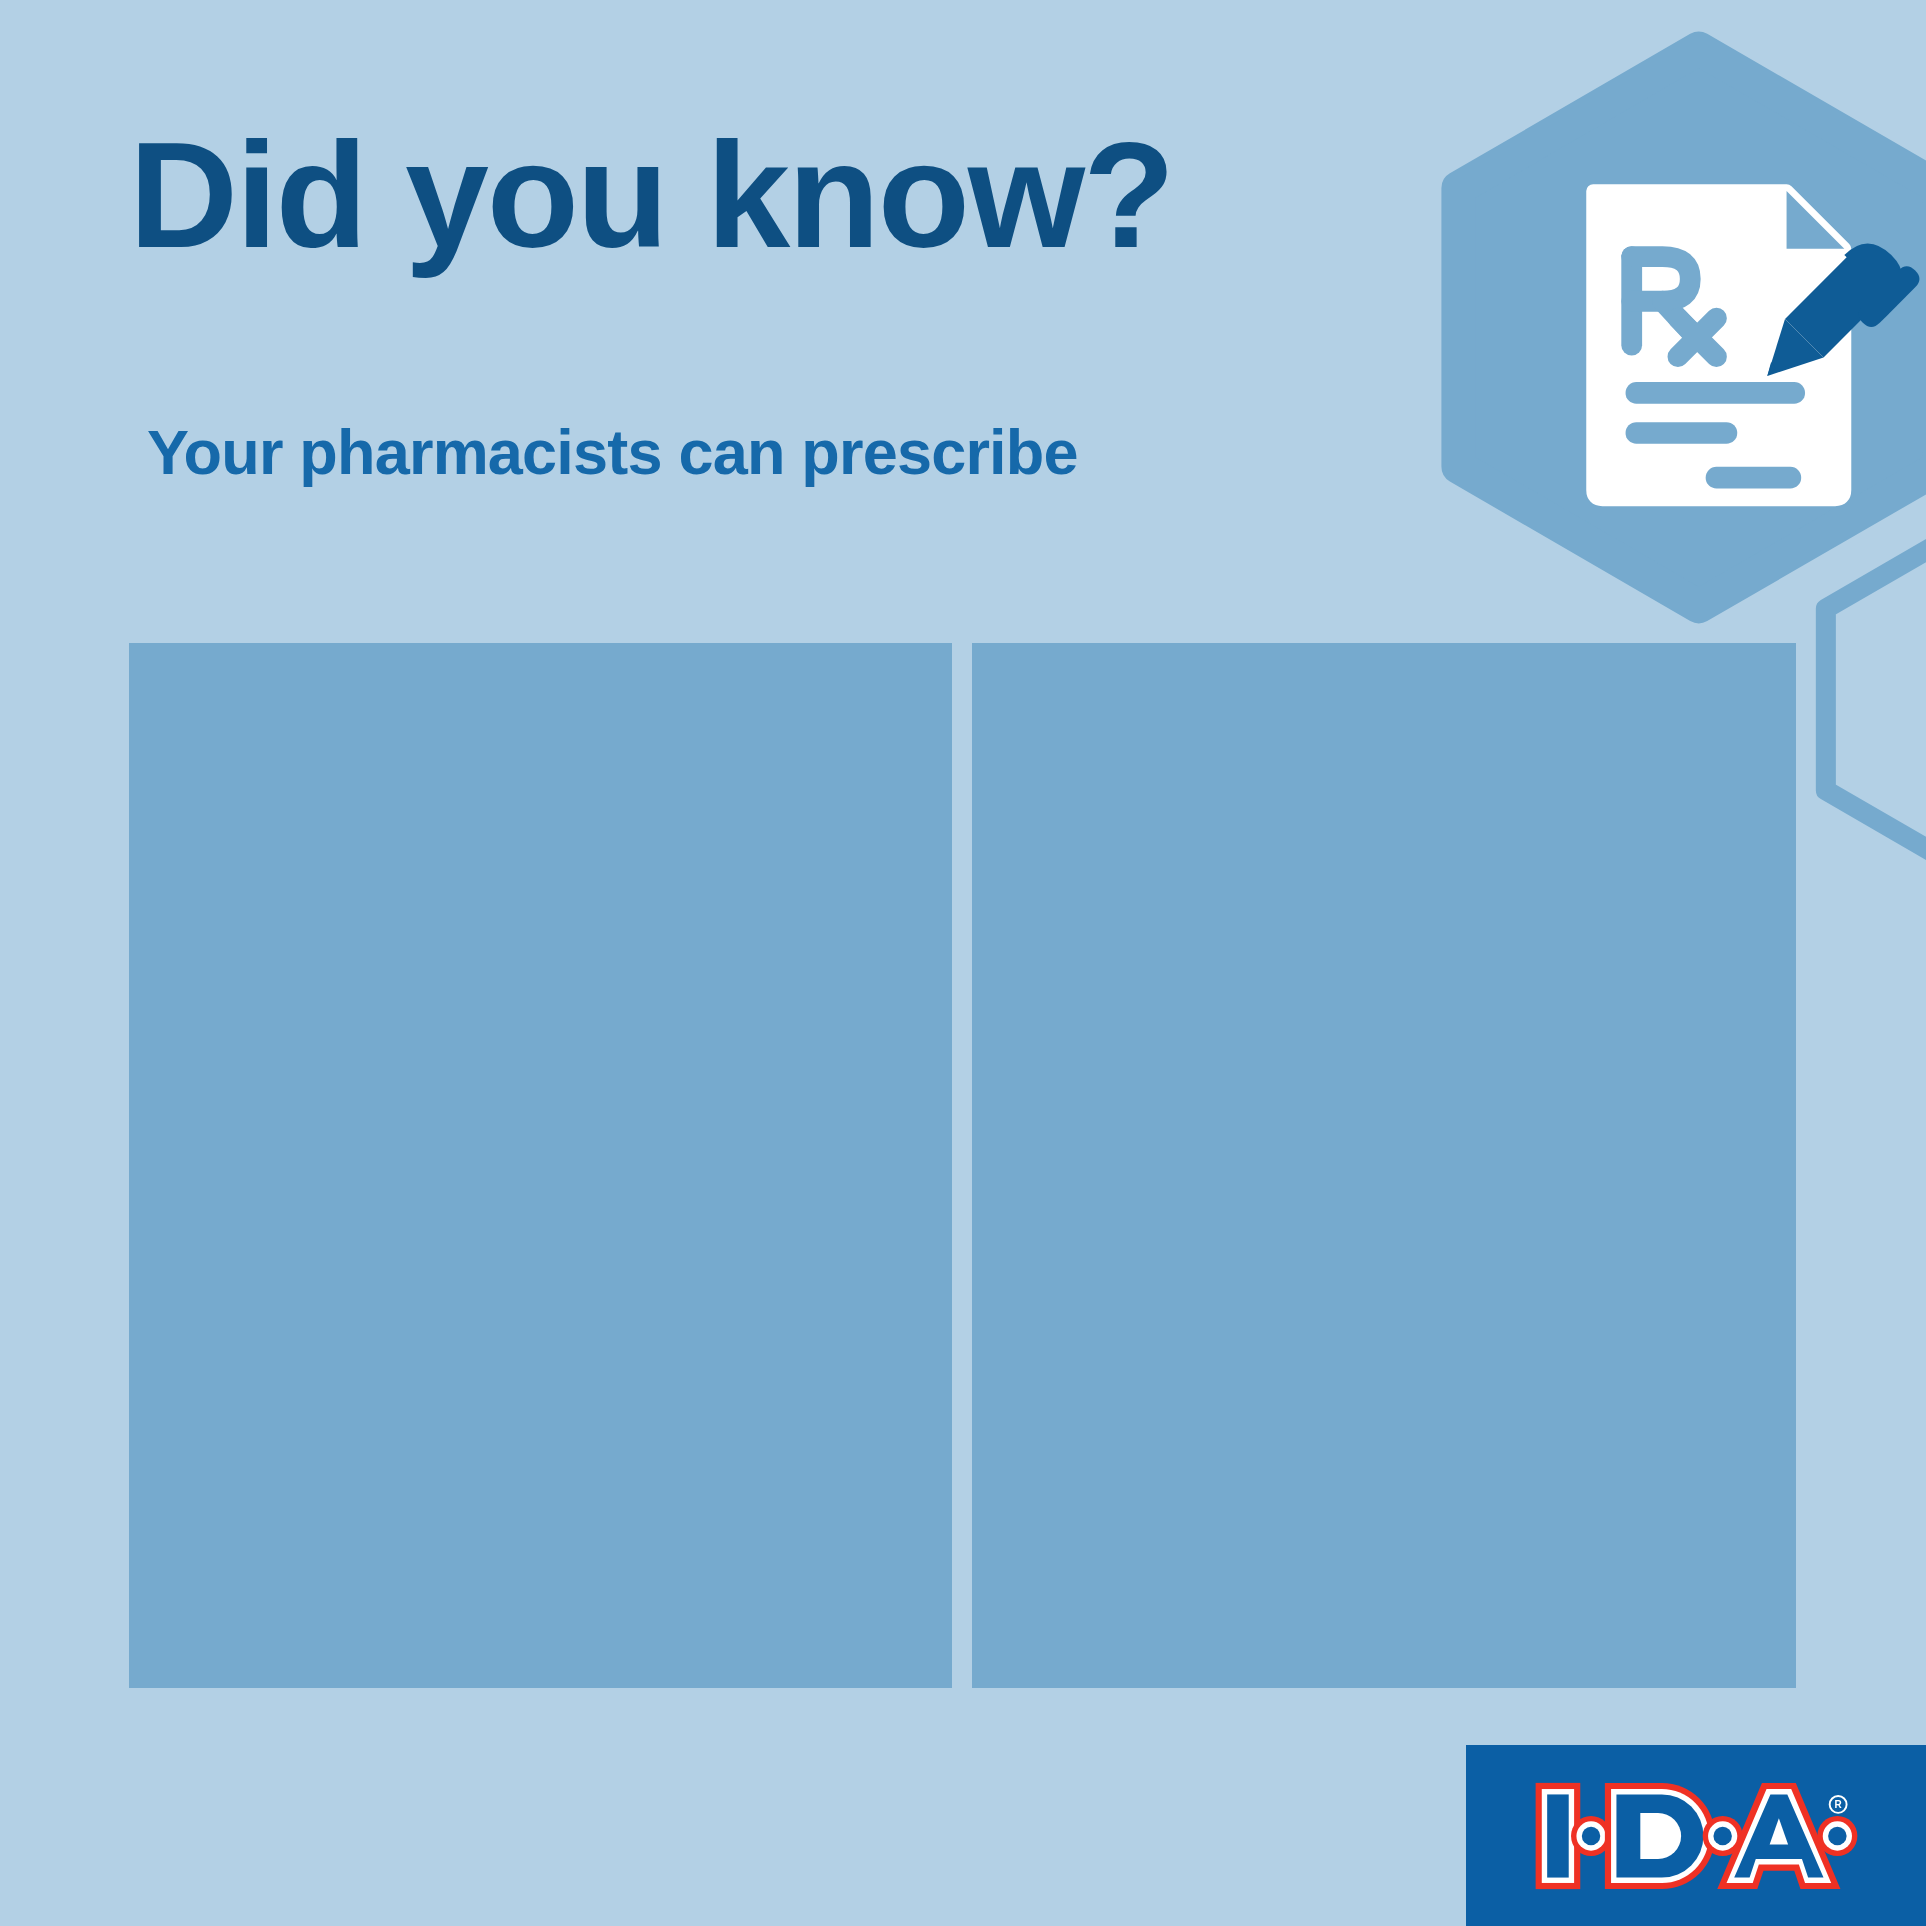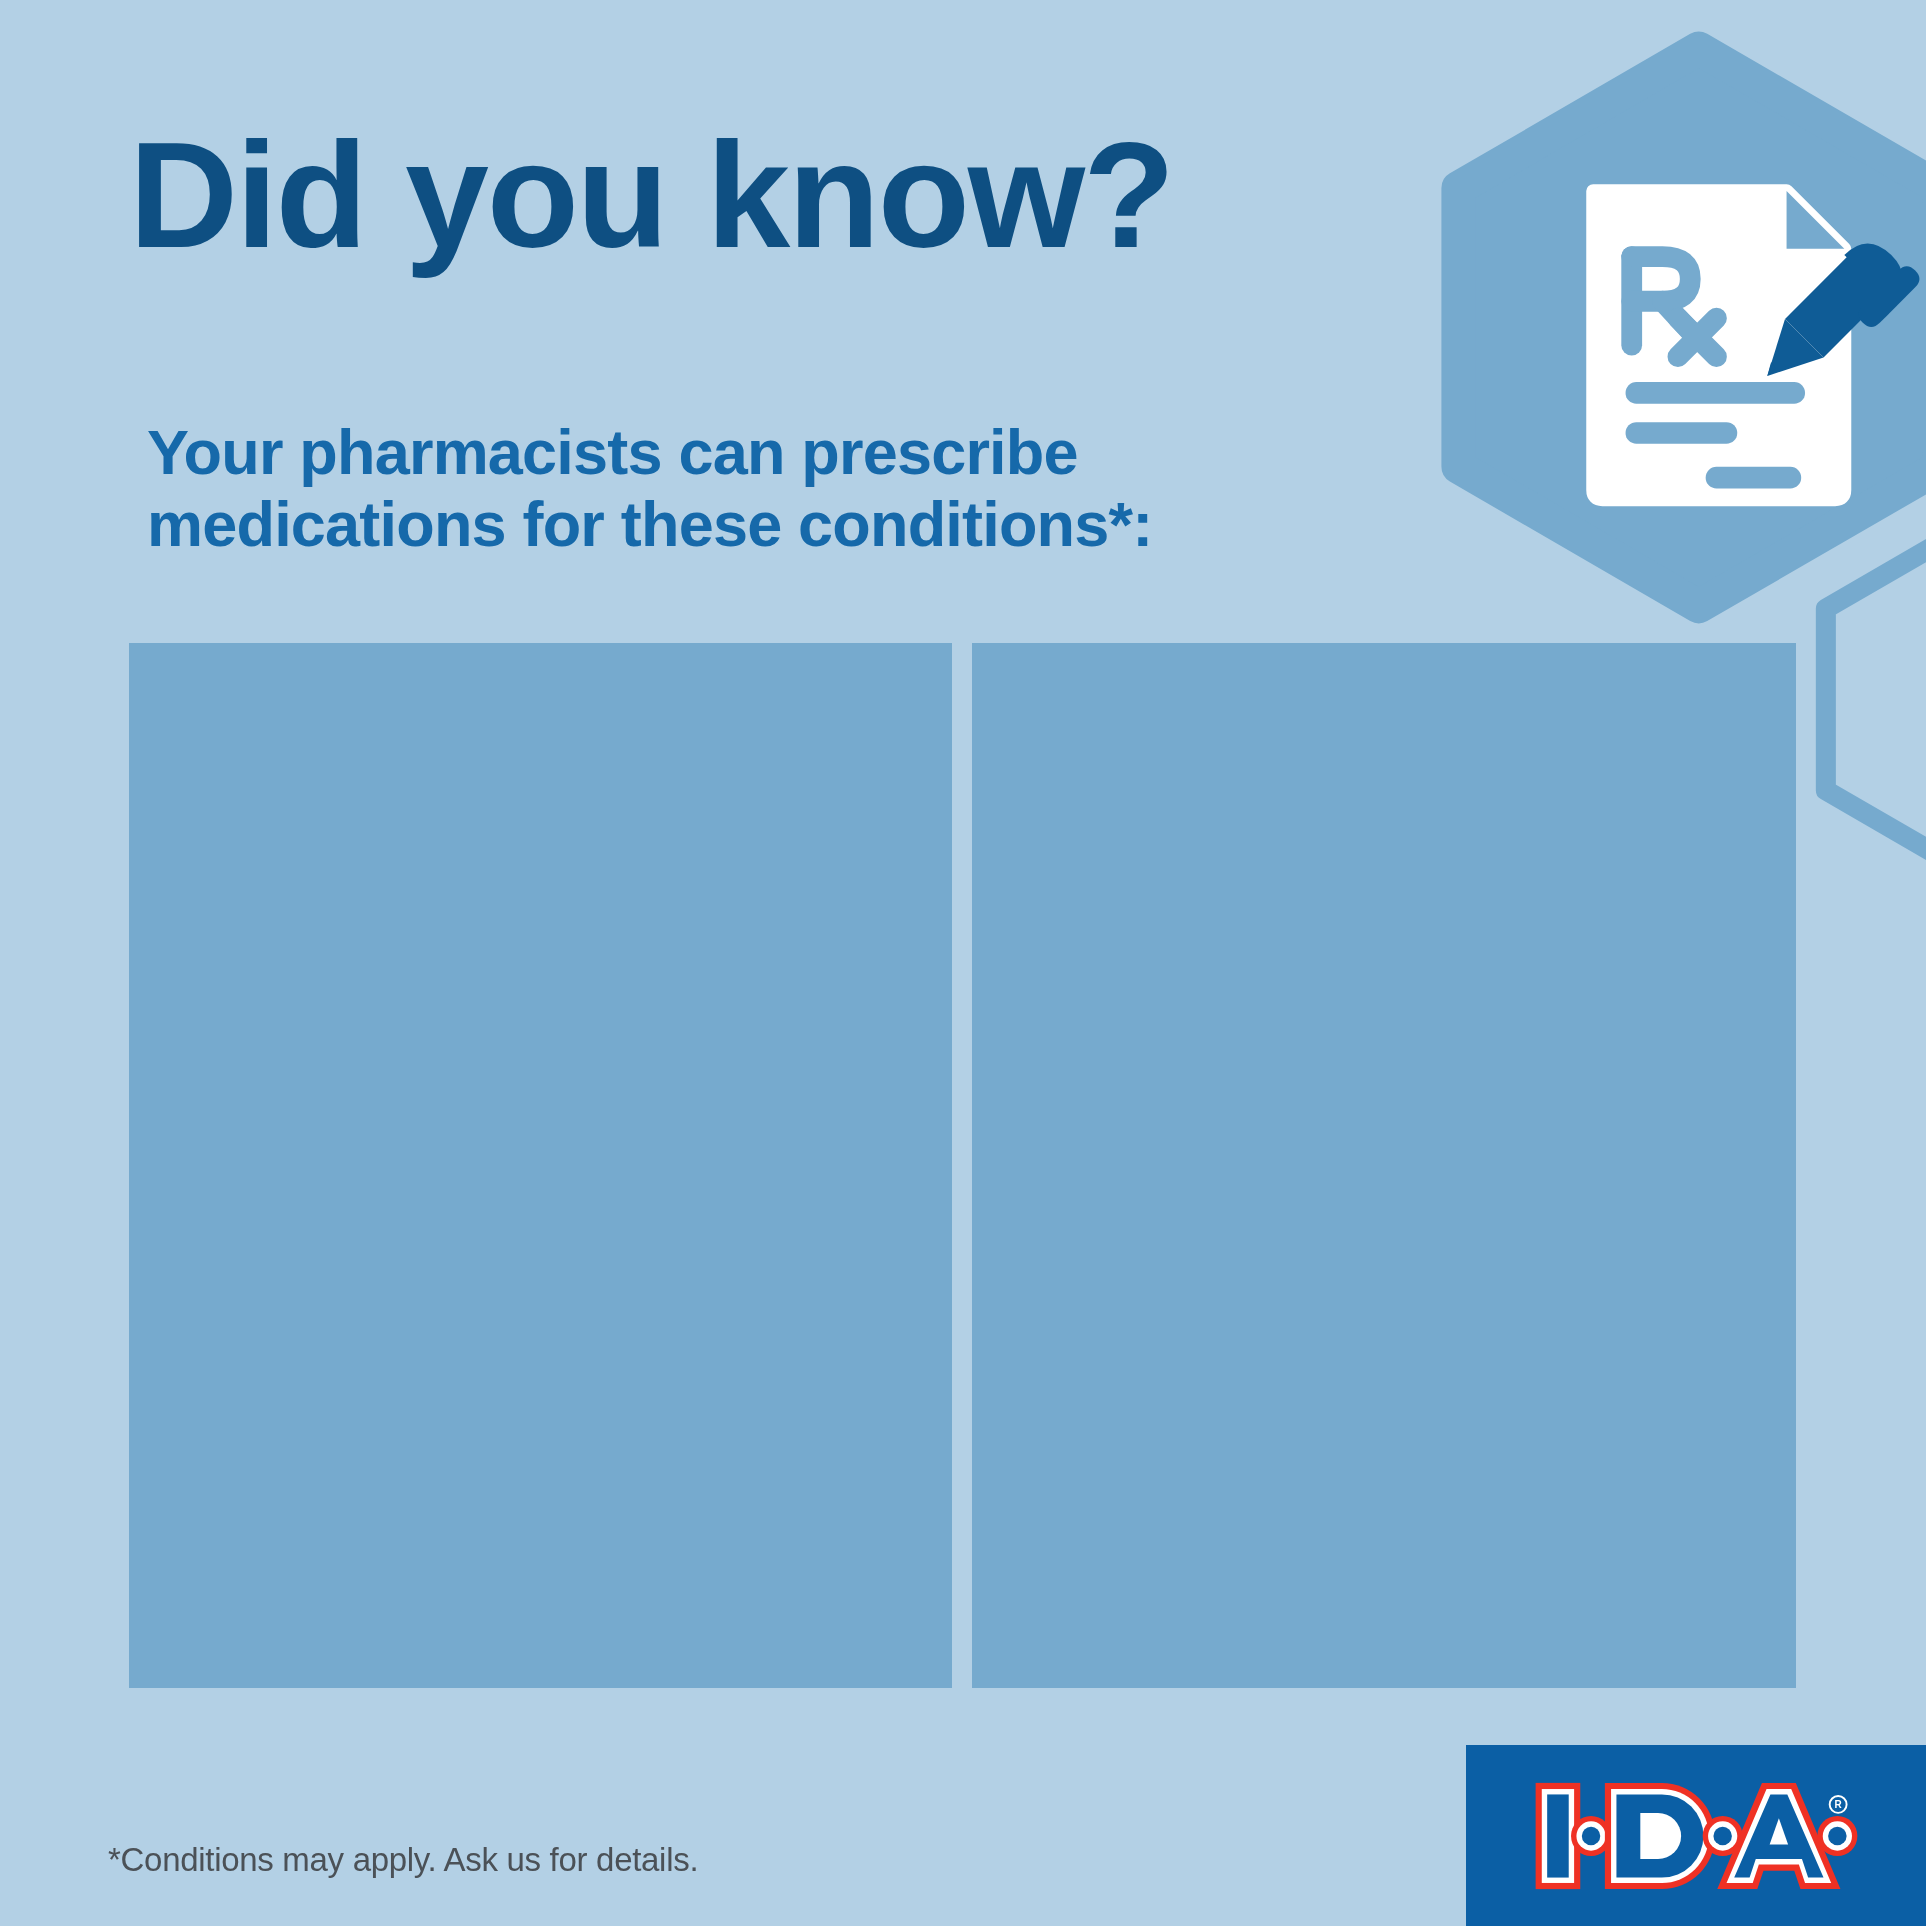--- a/index.html
+++ b/index.html
@@ -184,29 +184,27 @@
           <path d="M 2305 478 L 2294 488 L 2299 470 Z"></path>
         </g>
       </g>
     </svg>
   </div>
 
   <h1 class="headline">Did you know?</h1>
 
   <p class="subheadline">
     <span class="line">Your pharmacists can prescribe</span>
-    <span class="line">medications for these conditions*:</span>
   </p>
 
   <div class="panels">
     <div class="panel left"></div>
     <div class="panel right"></div>
   </div>
 
-  <p class="footnote">*Conditions may apply. Ask us for details.</p>
 
   <div class="logo-block">
     <span class="sr-only">I·D·A</span>
     <svg viewBox="0 0 430 150" xmlns="http://www.w3.org/2000/svg" aria-hidden="true">
 
       <g>
 
         <rect x="6" y="6" width="58" height="138" fill="#ef3124"></rect>
         <rect x="14" y="14" width="42" height="122" fill="#ffffff"></rect>
         <rect x="21" y="21" width="28" height="108" fill="#0b5fa5"></rect>

